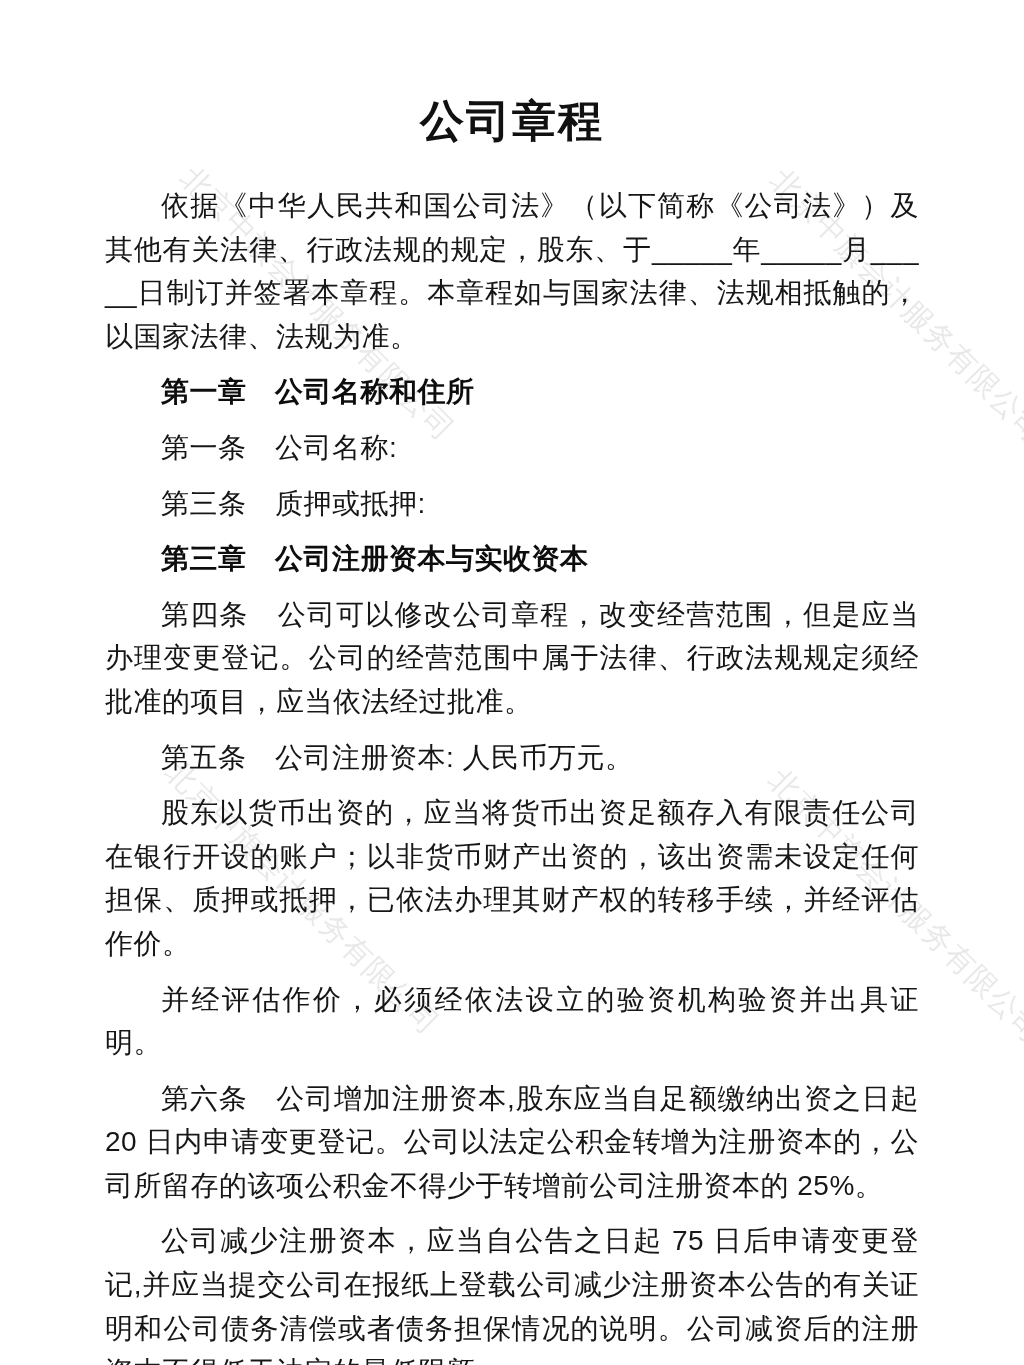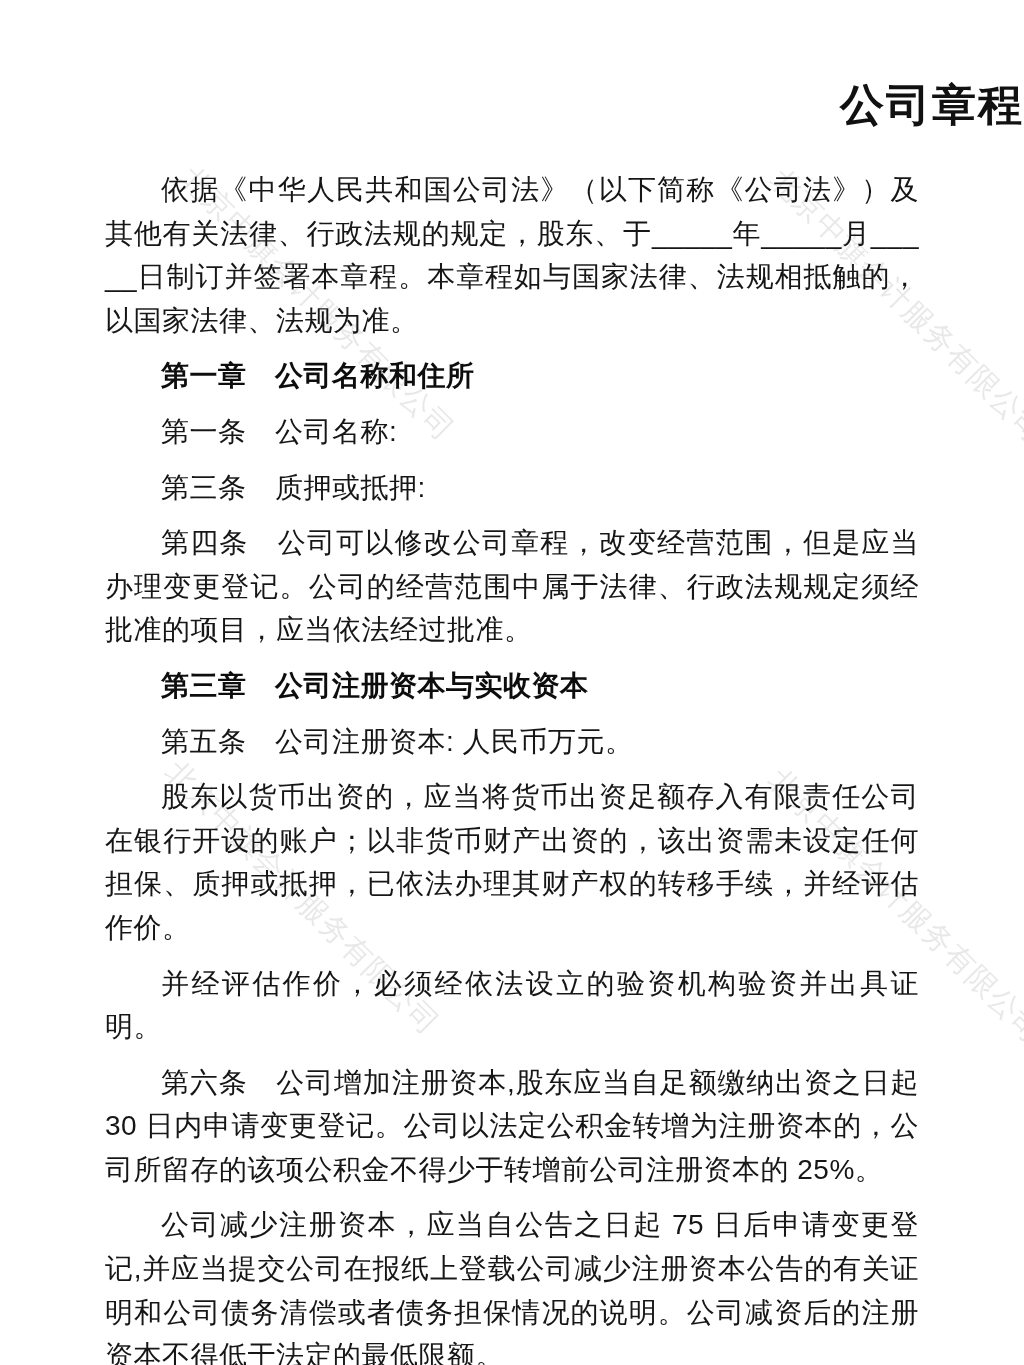--- a/index.html
+++ b/index.html
@@ -36,23 +36,23 @@
   .wm-a { left: 200px; top: 158px; }
   .wm-b { left: 790px; top: 160px; }
   .wm-c { left: 185px; top: 752px; }
   .wm-d { left: 788px; top: 760px; }
 
   .doc-content {
     position: relative;
     z-index: 1;
   }
   .doc-title {
-    margin: 0;
+    margin: 16px;
     padding-top: 76px;
-    text-align: right;
+    text-align: center;
     font-size: 44px;
     line-height: 58px;
     font-weight: bold;
     letter-spacing: 2px;
     color: #111111;
   }
   .doc-body {
     width: 838px;
     margin: 34px auto 0 auto;
     font-size: 28px;
@@ -83,24 +83,24 @@
     <span class="watermark wm-d" style="color: rgba(0, 0, 0, 0.09);">北京中旗会计服务有限公司</span>
   </div>
 
   <div class="doc-content">
     <h1 class="doc-title">公司章程</h1>
     <div class="doc-body" id="doc-body">
         <p class="para">依据《中华人民共和国公司法》（以下简称《公司法》）及其他有关法律、行政法规的规定，股东、于_____年_____月_____日制订并签署本章程。本章程如与国家法律、法规相抵触的，以国家法律、法规为准。</p>
         <p class="para chapter">第一章　公司名称和住所</p>
         <p class="para">第一条　公司名称:</p>
         <p class="para">第三条　质押或抵押:</p>
+        <p class="para chapter">第三章　公司注册资本与实收资本</p>
         <p class="para">第四条　公司可以修改公司章程，改变经营范围，但是应当办理变更登记。公司的经营范围中属于法律、行政法规规定须经批准的项目，应当依法经过批准。</p>
-        <p class="para chapter">第三章　公司注册资本与实收资本</p>
         <p class="para">第五条　公司注册资本: 人民币万元。</p>
         <p class="para">股东以货币出资的，应当将货币出资足额存入有限责任公司在银行开设的账户；以非货币财产出资的，该出资需未设定任何担保、质押或抵押，已依法办理其财产权的转移手续，并经评估作价。</p>
         <p class="para">并经评估作价，必须经依法设立的验资机构验资并出具证明。</p>
-        <p class="para">第六条　公司增加注册资本,股东应当自足额缴纳出资之日起 30 日内申请变更登记。公司以法定公积金转增为注册资本的，公司所留存的该项公积金不得少于转增前公司注册资本的 25%。</p>
+        <p class="para">第六条　公司增加注册资本,股东应当自足额缴纳出资之日起 20 日内申请变更登记。公司以法定公积金转增为注册资本的，公司所留存的该项公积金不得少于转增前公司注册资本的 25%。</p>
         <p class="para">公司减少注册资本，应当自公告之日起 75 日后申请变更登记,并应当提交公司在报纸上登载公司减少注册资本公告的有关证明和公司债务清偿或者债务担保情况的说明。公司减资后的注册资本不得低于法定的最低限额。</p>
         <p class="para">第七条　公司实收资本: 人民币______万元。</p>
       </div>
   </div>
 
 </div>
 
 </body></html>

